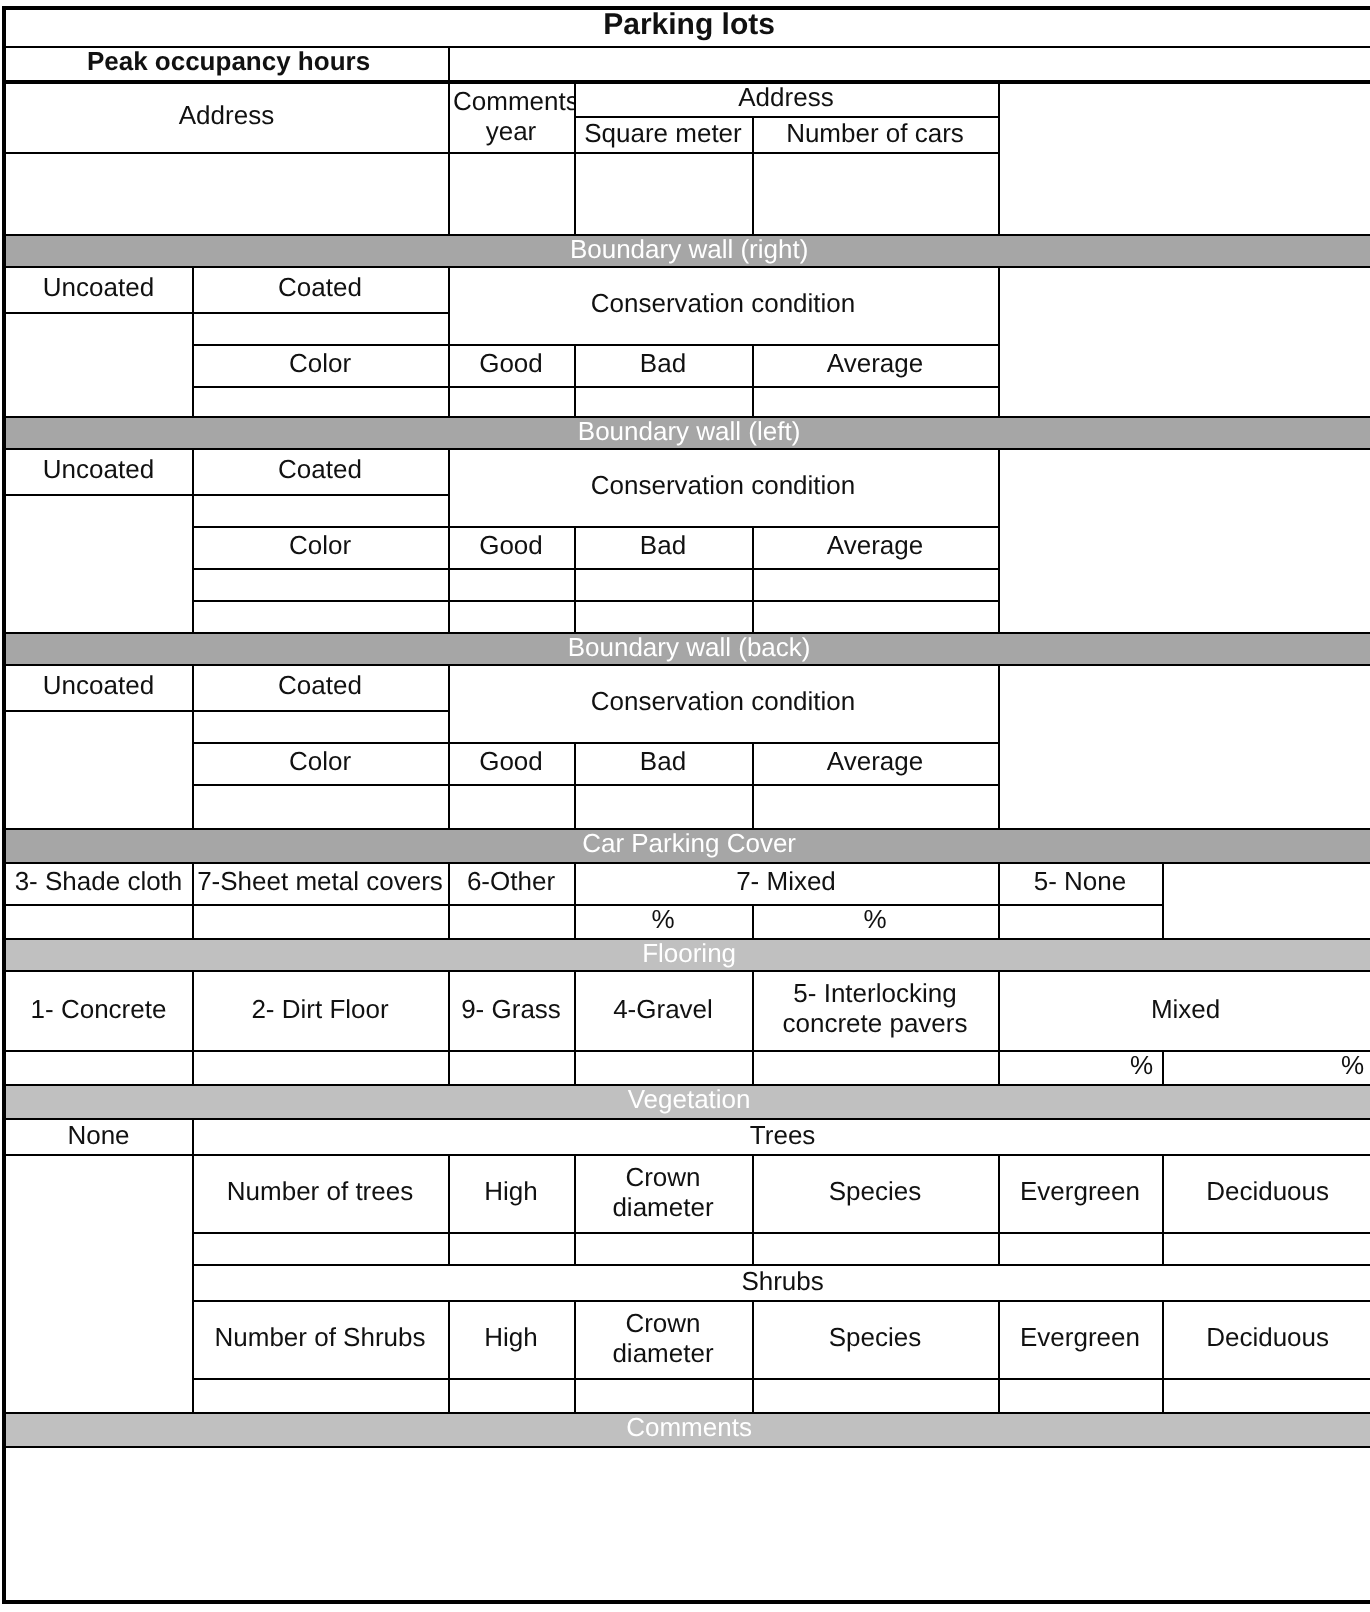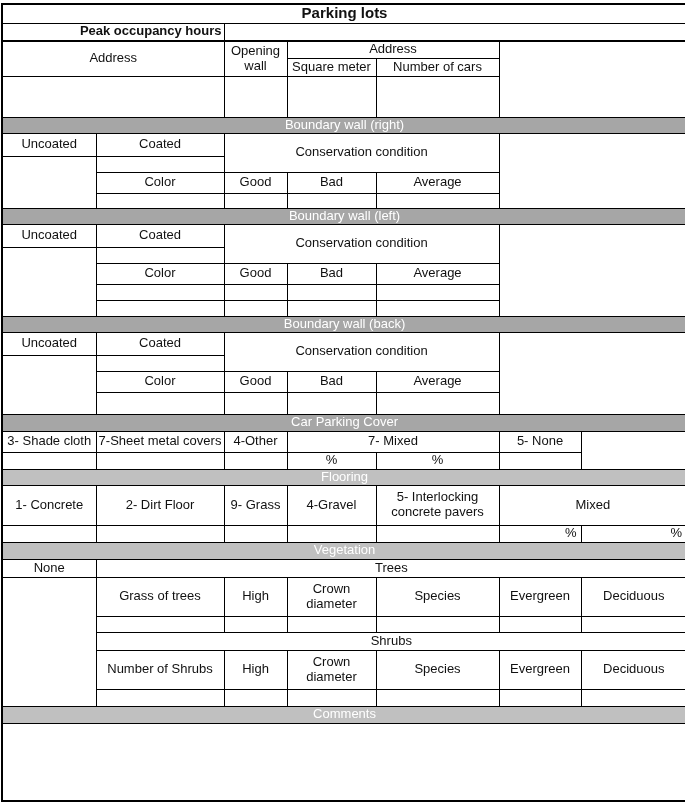--- a/index.html
+++ b/index.html
@@ -16,21 +16,21 @@
   td{
     border:1px solid var(--border,#000);
     text-align:center;
     vertical-align:middle;
     padding:0 2px;
     overflow:hidden;
     line-height:1.12;
   }
   .title-cell{font-weight:bold;font-size:15px;}
   .bold{font-weight:bold;}
-  .left{text-align:right;padding-left:4px;}
+  .left{text-align:center;padding-left:4px;}
   .ralign{text-align:right;padding-right:4px;}
   .bar{
     color:var(--bar-text,#fff);
     font-size:13px;
     padding:0;
   }
   .bar-dark{background:var(--bar-dark,#a6a6a6);}
   .bar-light{background:var(--bar-light,#c0c0c0);}
   .bb2{border-bottom-width:2px;}
   tr.h15{height:15px} tr.h16{height:16px} tr.h17{height:17px} tr.h18{height:18px}
@@ -56,21 +56,21 @@
     <td colspan="7" class="title-cell">Parking lots</td>
   </tr>
 
   <tr class="h18">
     <td colspan="2" class="bold left bb2">Peak occupancy hours</td>
     <td colspan="5" class="bb2"></td>
   </tr>
 
   <tr class="h17">
     <td colspan="2" rowspan="2">Address</td>
-    <td rowspan="2">Opening wall</td>
+    <td rowspan="2">Comments year</td>
     <td colspan="2">Address</td>
     <td colspan="2" rowspan="3"></td>
   </tr>
   <tr class="h18">
     <td>Square meter</td>
     <td>Number of cars</td>
   </tr>
   <tr class="h41">
     <td colspan="2"></td>
     <td></td>
@@ -161,21 +161,21 @@
     <td></td>
     <td></td>
   </tr>
 
   <tr class="h17">
     <td colspan="7" class="bar bar-dark">Car Parking Cover</td>
   </tr>
   <tr class="h21">
     <td>3- Shade cloth</td>
     <td>7-Sheet metal covers</td>
-    <td>4-Other</td>
+    <td>6-Other</td>
     <td colspan="2">7- Mixed</td>
     <td>5- None</td>
     <td rowspan="2"></td>
   </tr>
   <tr class="h17">
     <td></td>
     <td></td>
     <td></td>
     <td>%</td>
     <td>%</td>
@@ -205,21 +205,21 @@
 
   <tr class="h17">
     <td colspan="7" class="bar bar-light">Vegetation</td>
   </tr>
   <tr class="h18">
     <td>None</td>
     <td colspan="6">Trees</td>
   </tr>
   <tr class="h39">
     <td rowspan="5"></td>
-    <td>Grass of trees</td>
+    <td>Number of trees</td>
     <td>High</td>
     <td>Crown diameter</td>
     <td>Species</td>
     <td>Evergreen</td>
     <td>Deciduous</td>
   </tr>
   <tr class="h16">
     <td></td>
     <td></td>
     <td></td>

